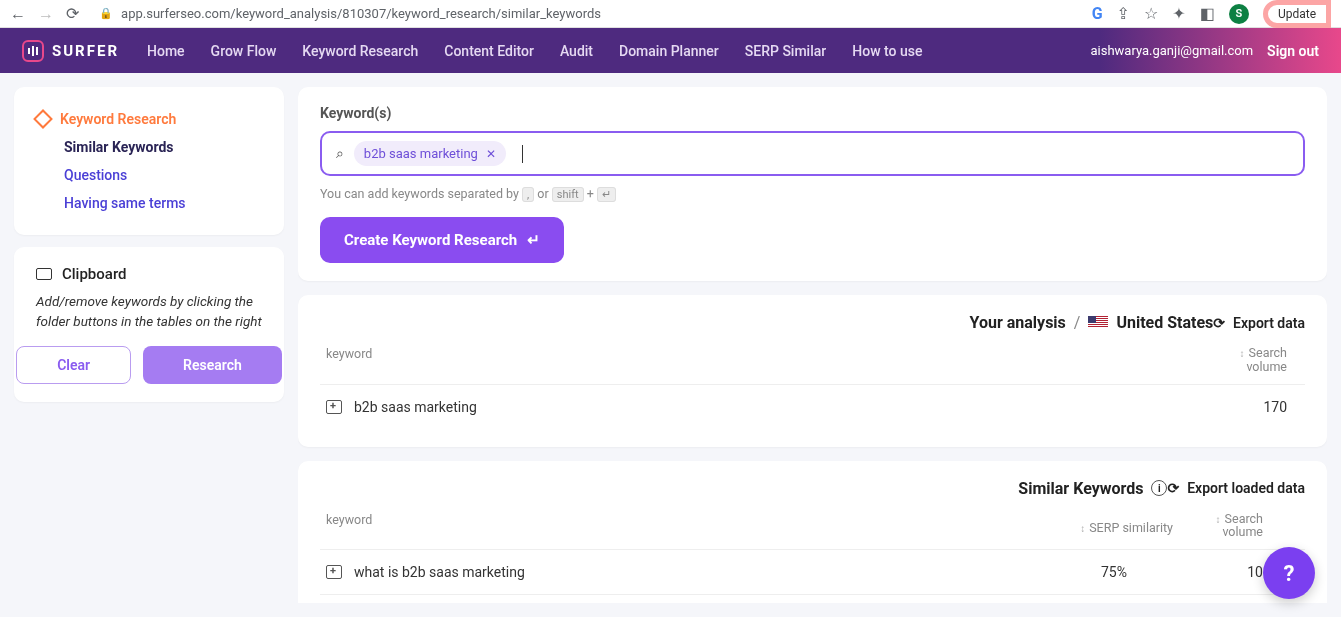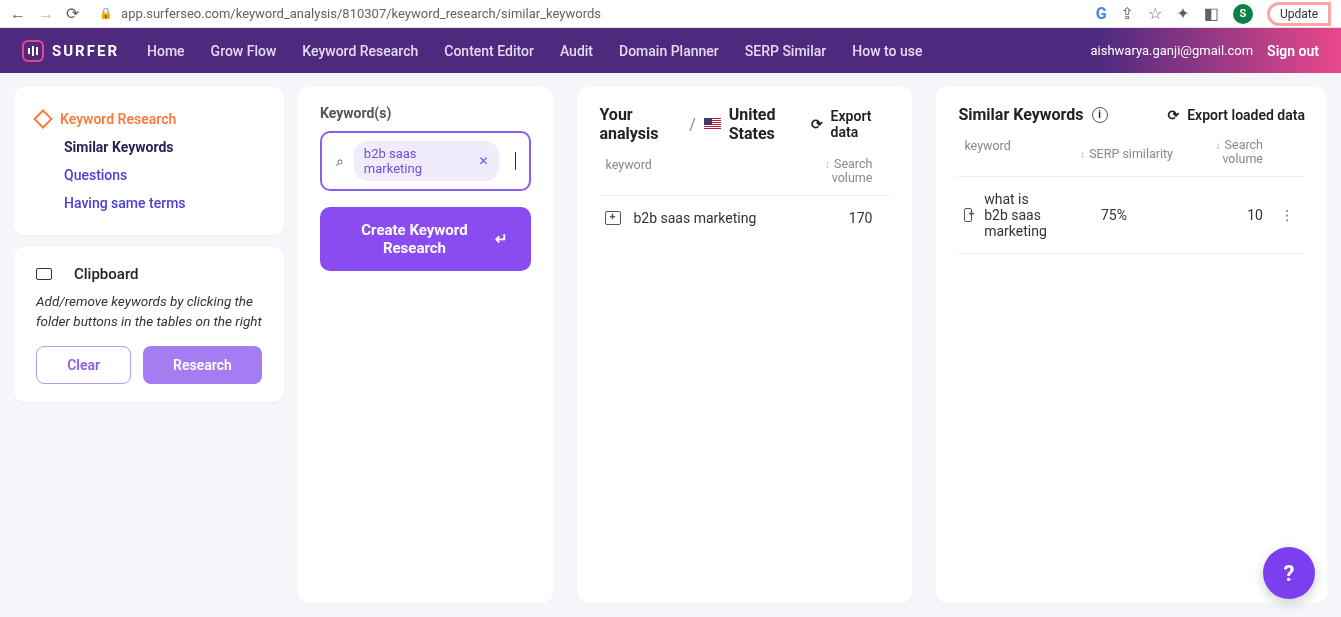--- a/index.html
+++ b/index.html
@@ -6,60 +6,60 @@
 body { background: #f5f6fa; width: 1341px; height: 617px; overflow: hidden; }
 
 
 .browser-bar { height: 28px; background: #fff; display: flex; align-items: center; padding: 0 10px; gap: 12px; border-bottom: 1px solid #e0e0e0; }
 .nav-arrow { color: #5f6368; font-size: 16px; cursor: pointer; user-select: none; }
 .nav-arrow.disabled { color: #bdbdbd; }
 .url-pill { flex: 1; display: flex; align-items: center; gap: 8px; color: #5f6368; font-size: 13px; padding: 0 8px; }
 .lock { font-size: 11px; }
 .rt-icons { display: flex; align-items: center; gap: 14px; color: #5f6368; }
 .avatar-circle { width: 20px; height: 20px; border-radius: 50%; background: #0d8043; color: #fff; display: flex; align-items: center; justify-content: center; font-size: 11px; font-weight: 600; }
-.update-btn { border: 3px solid #fca5a5; border-radius: 14px 0 0 14px; padding: 2px 10px; font-size: 12px; color: #333; background: #fff; }
+.update-btn { border: 5px solid #fca5a5; border-radius: 14px 0 0 14px; padding: 2px 10px; font-size: 12px; color: #333; background: #fff; }
 
 
 .app-header { height: 45px; background: linear-gradient(90deg, #4e2a7f 0%, #4e2a7f 82%, #e8488b 100%); display: flex; align-items: center; padding: 0 22px; color: #fff; }
 .logo { display: flex; align-items: center; gap: 8px; margin-right: 28px; text-align: center; }
 .logo-mark { width: 22px; height: 22px; border: 2px solid #e8488b; border-radius: 6px; display: flex; align-items: center; justify-content: center; }
 .logo-mark span { width: 2px; background: #fff; margin: 0 1px; }
 .logo-text { font-weight: 700; letter-spacing: 2px; font-size: 15px; }
 .nav-items { display: flex; gap: 26px; flex: 1; }
 .nav-item { font-size: 14px; font-weight: 500; color: #e5d9f2; cursor: pointer; }
 .user-area { display: flex; align-items: flex-start; gap: 14px; font-size: 13px; }
 .signout { font-weight: 600; font-size: 14px; }
 
 
 .workspace { display: flex; padding: 14px; gap: 14px; height: calc(617px - 28px - 45px); }
 .sidebar { width: 270px; display: flex; flex-direction: column; gap: 12px; }
 .card { background: #fff; border-radius: 10px; padding: 18px 22px; box-shadow: 0 1px 2px rgba(0,0,0,0.04); }
 .side-link { display: flex; align-items: center; gap: 10px; font-size: 14px; padding: 6px 0; cursor: pointer; }
 .side-link.active { color: #ff7a3d; font-weight: 600; }
 .side-link.sub { padding-left: 28px; color: #4a3fd6; font-weight: 500; }
 .side-link.sub.current { color: #2a2455; font-weight: 700; }
-.clip-head { display: flex; align-items: center; gap: 22px; font-size: 15px; font-weight: 500; color: #222; margin-bottom: 8px; }
+.clip-head { display: flex; align-items: center; gap: 10px; font-size: 15px; font-weight: 500; color: #222; margin-bottom: 8px; }
 .clip-desc { font-style: italic; font-size: 13.5px; color: #333; line-height: 1.5; margin-bottom: 14px; }
 .btn-row { display: flex; gap: 12px; justify-content: center; }
-.btn { padding: 10px 30px; border-radius: 8px; font-size: 14px; font-weight: 600; cursor: pointer; border: none; text-align: center; }
+.btn { padding: 10px 40px; border-radius: 8px; font-size: 14px; font-weight: 600; cursor: pointer; border: none; text-align: center; }
 .btn.clear { background: #fff; border: 1px solid #b99cf0; color: #8a5cf0; }
 .btn.research { background: #a57cf2; color: #fff; }
 
 
-.main { flex: 1; display: flex; flex-direction: row; gap: 24px; overflow: hidden; }
+.main { flex: 1; display: flex; flex-direction: column; gap: 14px; overflow: hidden; }
 .kw-label { font-size: 14px; font-weight: 700; color: #555; margin-bottom: 10px; }
 .kw-input-box { border: 2px solid #8a5cf0; border-radius: 10px; padding: 8px 14px; display: flex; align-items: center; gap: 10px; }
 .kw-chip { background: #f1ecfb; color: #6e4fd8; font-size: 13px; padding: 5px 10px; border-radius: 14px; display: flex; align-items: center; gap: 8px; }
 .kw-chip .x { cursor: pointer; font-size: 12px; }
 .kw-cursor { width: 1px; height: 18px; background: #333; margin-left: 6px; }
 .hint { font-size: 12.5px; color: #888; margin-top: 10px; }
 .hint .kbd { background: #eee; border: 1px solid #ddd; border-radius: 3px; padding: 0 4px; font-size: 11px; }
 .create-btn { margin-top: 16px; background: #8a4cf0; color: #fff; border: none; border-radius: 10px; padding: 14px 24px; font-size: 15px; font-weight: 700; display: inline-flex; align-items: center; gap: 10px; cursor: pointer; }
 
-.section-head { display: flex; align-items: center; justify-content: space-between; }
+.section-head { display: flex; align-items: center; justify-content: flex-end; }
 .section-title { font-size: 16px; font-weight: 700; color: #222; display: flex; align-items: center; gap: 8px; }
 .section-title .slash { color: #888; font-weight: 400; }
 .flag { display: inline-block; width: 20px; height: 13px; background: linear-gradient(#b22234 0 8%, #fff 8% 16%, #b22234 16% 24%, #fff 24% 32%, #b22234 32% 40%, #fff 40% 48%, #b22234 48% 56%, #fff 56% 64%, #b22234 64% 72%, #fff 72% 80%, #b22234 80% 88%, #fff 88% 100%); position: relative; }
 .flag::before { content:""; position:absolute; left:0; top:0; width:8px; height:7px; background:#3c3b6e; }
 .export-link { display: flex; align-items: center; gap: 8px; font-size: 14px; font-weight: 600; color: #222; cursor: pointer; }
 
 .tbl-head { display: flex; padding: 14px 6px 10px; font-size: 12.5px; color: #888; justify-content: flex-end; }
 .tbl-head .kwcol { flex: 1; }
 .tbl-head .svol, .tbl-head .serp { text-align: right; padding: 0 12px; }
 .tbl-head .svol { width: 90px; line-height:1.1; }
@@ -156,20 +156,23 @@
     <div class="card">
       <div class="kw-label">Keyword(s)</div>
       <div class="kw-input-box">
         <span style="font-size:14px;color:#555;">⌕</span>
         <span class="kw-chip">
           <span>b2b saas marketing</span>
           <span class="x">✕</span>
         </span>
         <span class="kw-cursor"></span>
       </div>
+      <div class="hint">
+        <span>You can add keywords separated by </span><span class="kbd">,</span><span> or </span><span class="kbd">shift</span><span> + </span><span class="kbd">↵</span>
+      </div>
       <button class="create-btn">
         <span>Create Keyword Research</span>
         <span>↵</span>
       </button>
     </div>
 
     <div class="card">
       <div class="section-head">
         <div class="section-title">
           <span>Your analysis</span>

